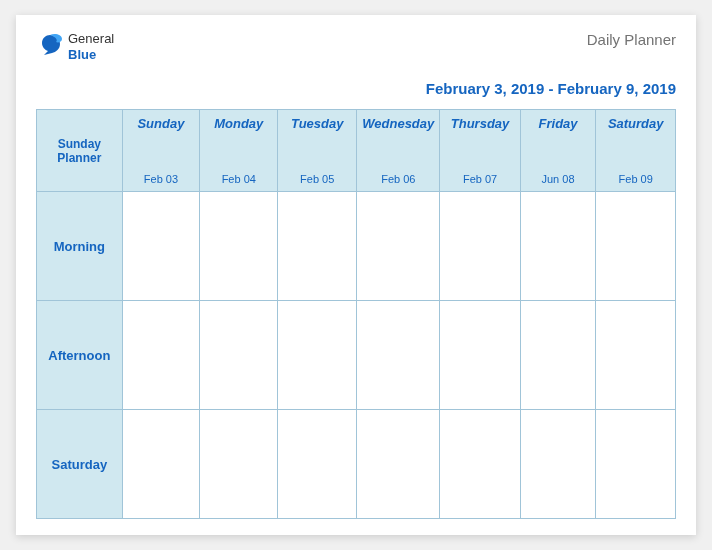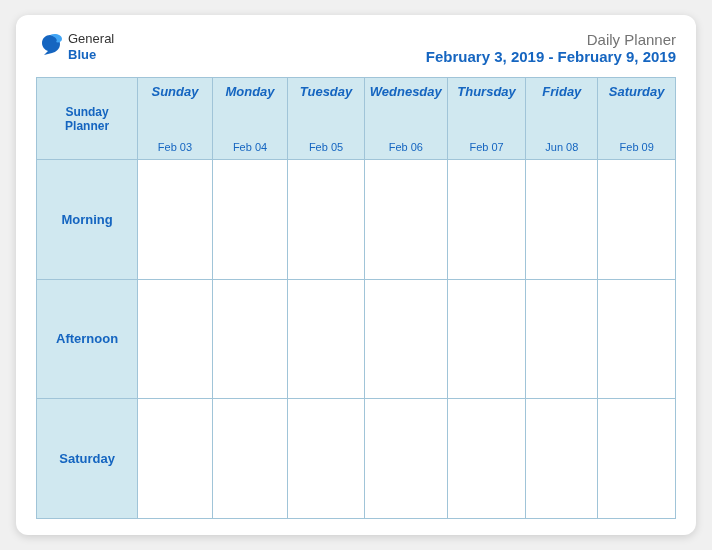--- a/index.html
+++ b/index.html
@@ -9,21 +9,21 @@
       justify-content: center;
       align-items: center;
       width: 712px;
       height: 550px;
       font-family: Arial, sans-serif;
     }
     .page {
       background: white;
       width: 680px;
       height: 520px;
-      border-radius: 12px;
+      border-radius: 0;
       box-shadow: 0 2px 8px rgba(0,0,0,0.15);
       padding: 16px 20px 16px 20px;
       display: flex;
       flex-direction: column;
     }
     .header {
       display: flex;
       justify-content: space-between;
       align-items: flex-start;
       margin-bottom: 12px;
@@ -45,20 +45,21 @@
     }
     .title-main {
       font-size: 15px;
       color: #737373;
       font-weight: normal;
     }
     .title-date {
       font-size: 15px;
       color: #1565c0;
       font-weight: bold;
+      margin-top: 32px;
     }
     .calendar-table {
       flex: 1;
       border-collapse: collapse;
       width: 100%;
       border: 1.5px solid #a0c4d8;
     }
     .calendar-table th, .calendar-table td {
       border: 1px solid #a0c4d8;
       text-align: center;
@@ -84,21 +85,21 @@
       font-weight: normal;
       color: #1565c0;
       margin-top: 42px;
     }
     .label-cell {
       background: #d0e8f0;
       color: #1565c0;
       font-size: 13px;
       font-weight: bold;
       width: 90px;
-      padding: 8px 19px;
+      padding: 8px 4px;
     }
     .day-cell {
       background: white;
       width: 84px;
       min-height: 90px;
     }
     .time-row td {
       height: 100px;
     }
     .corner-cell {

